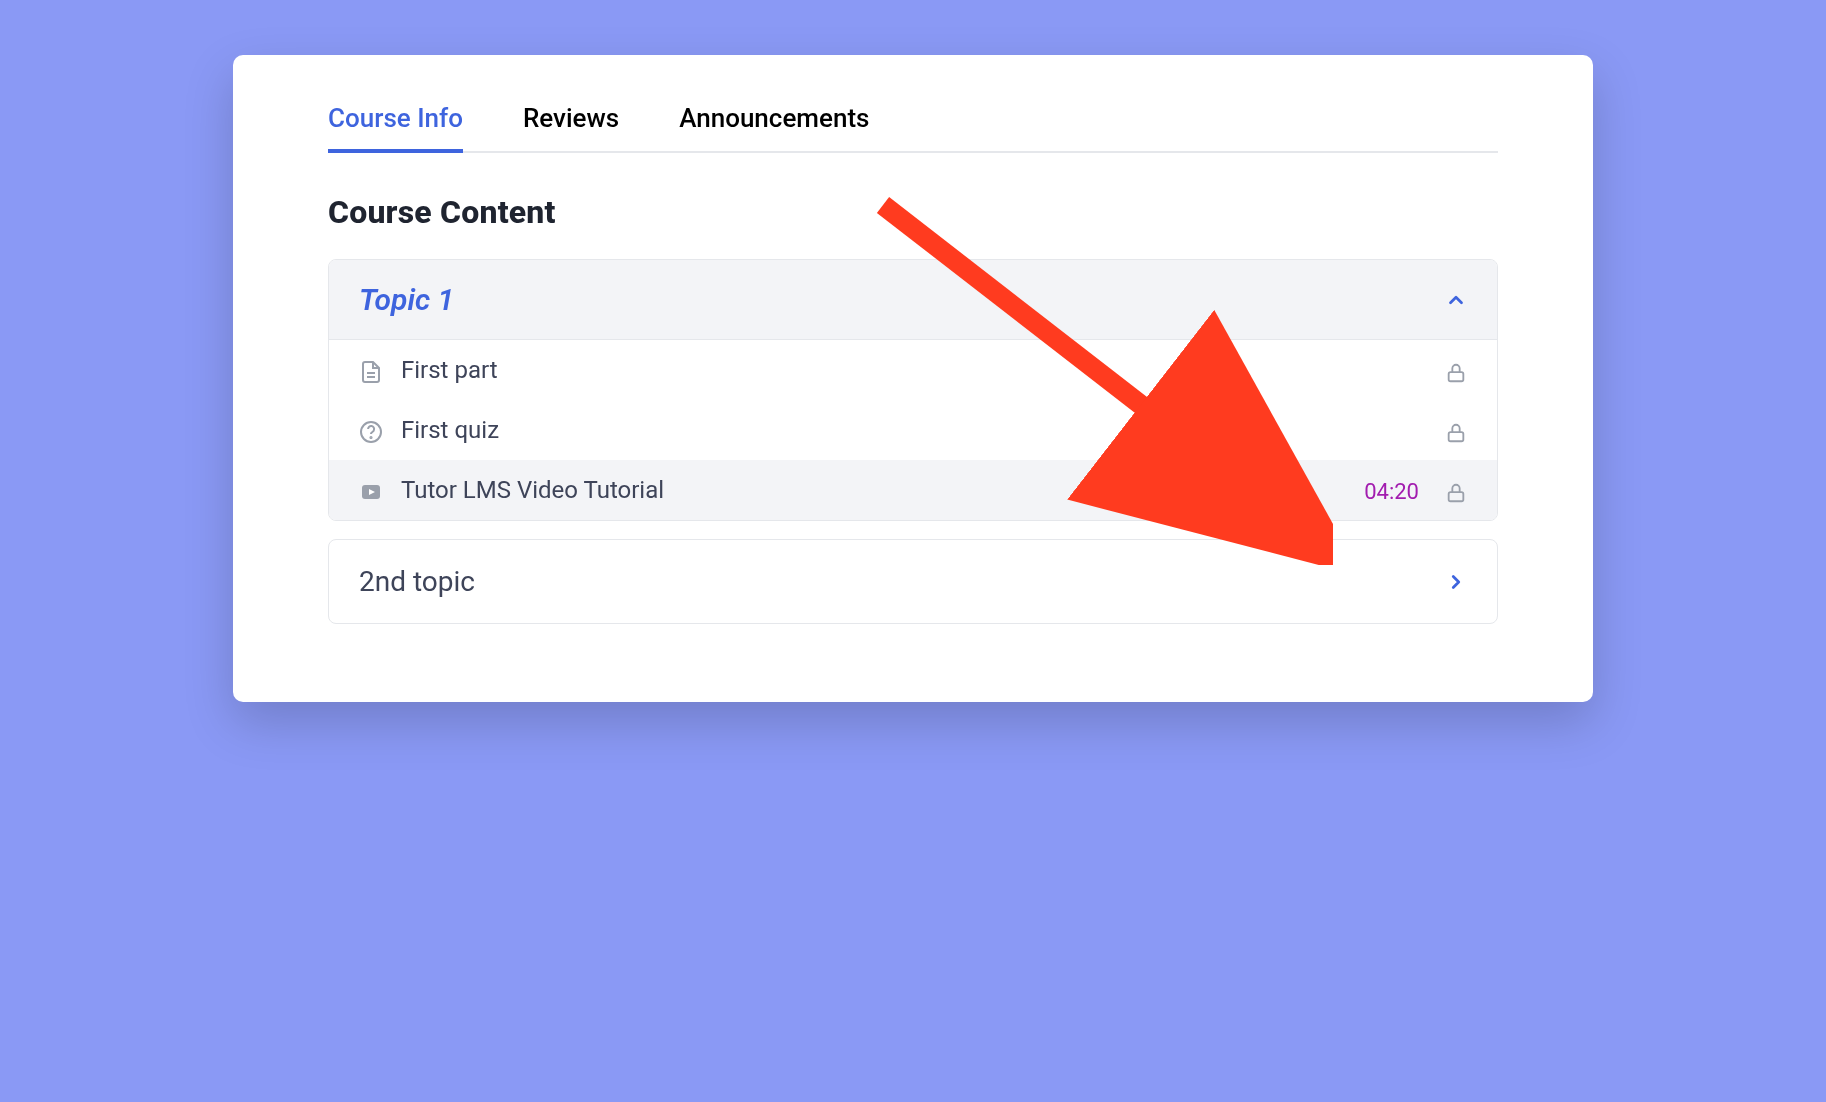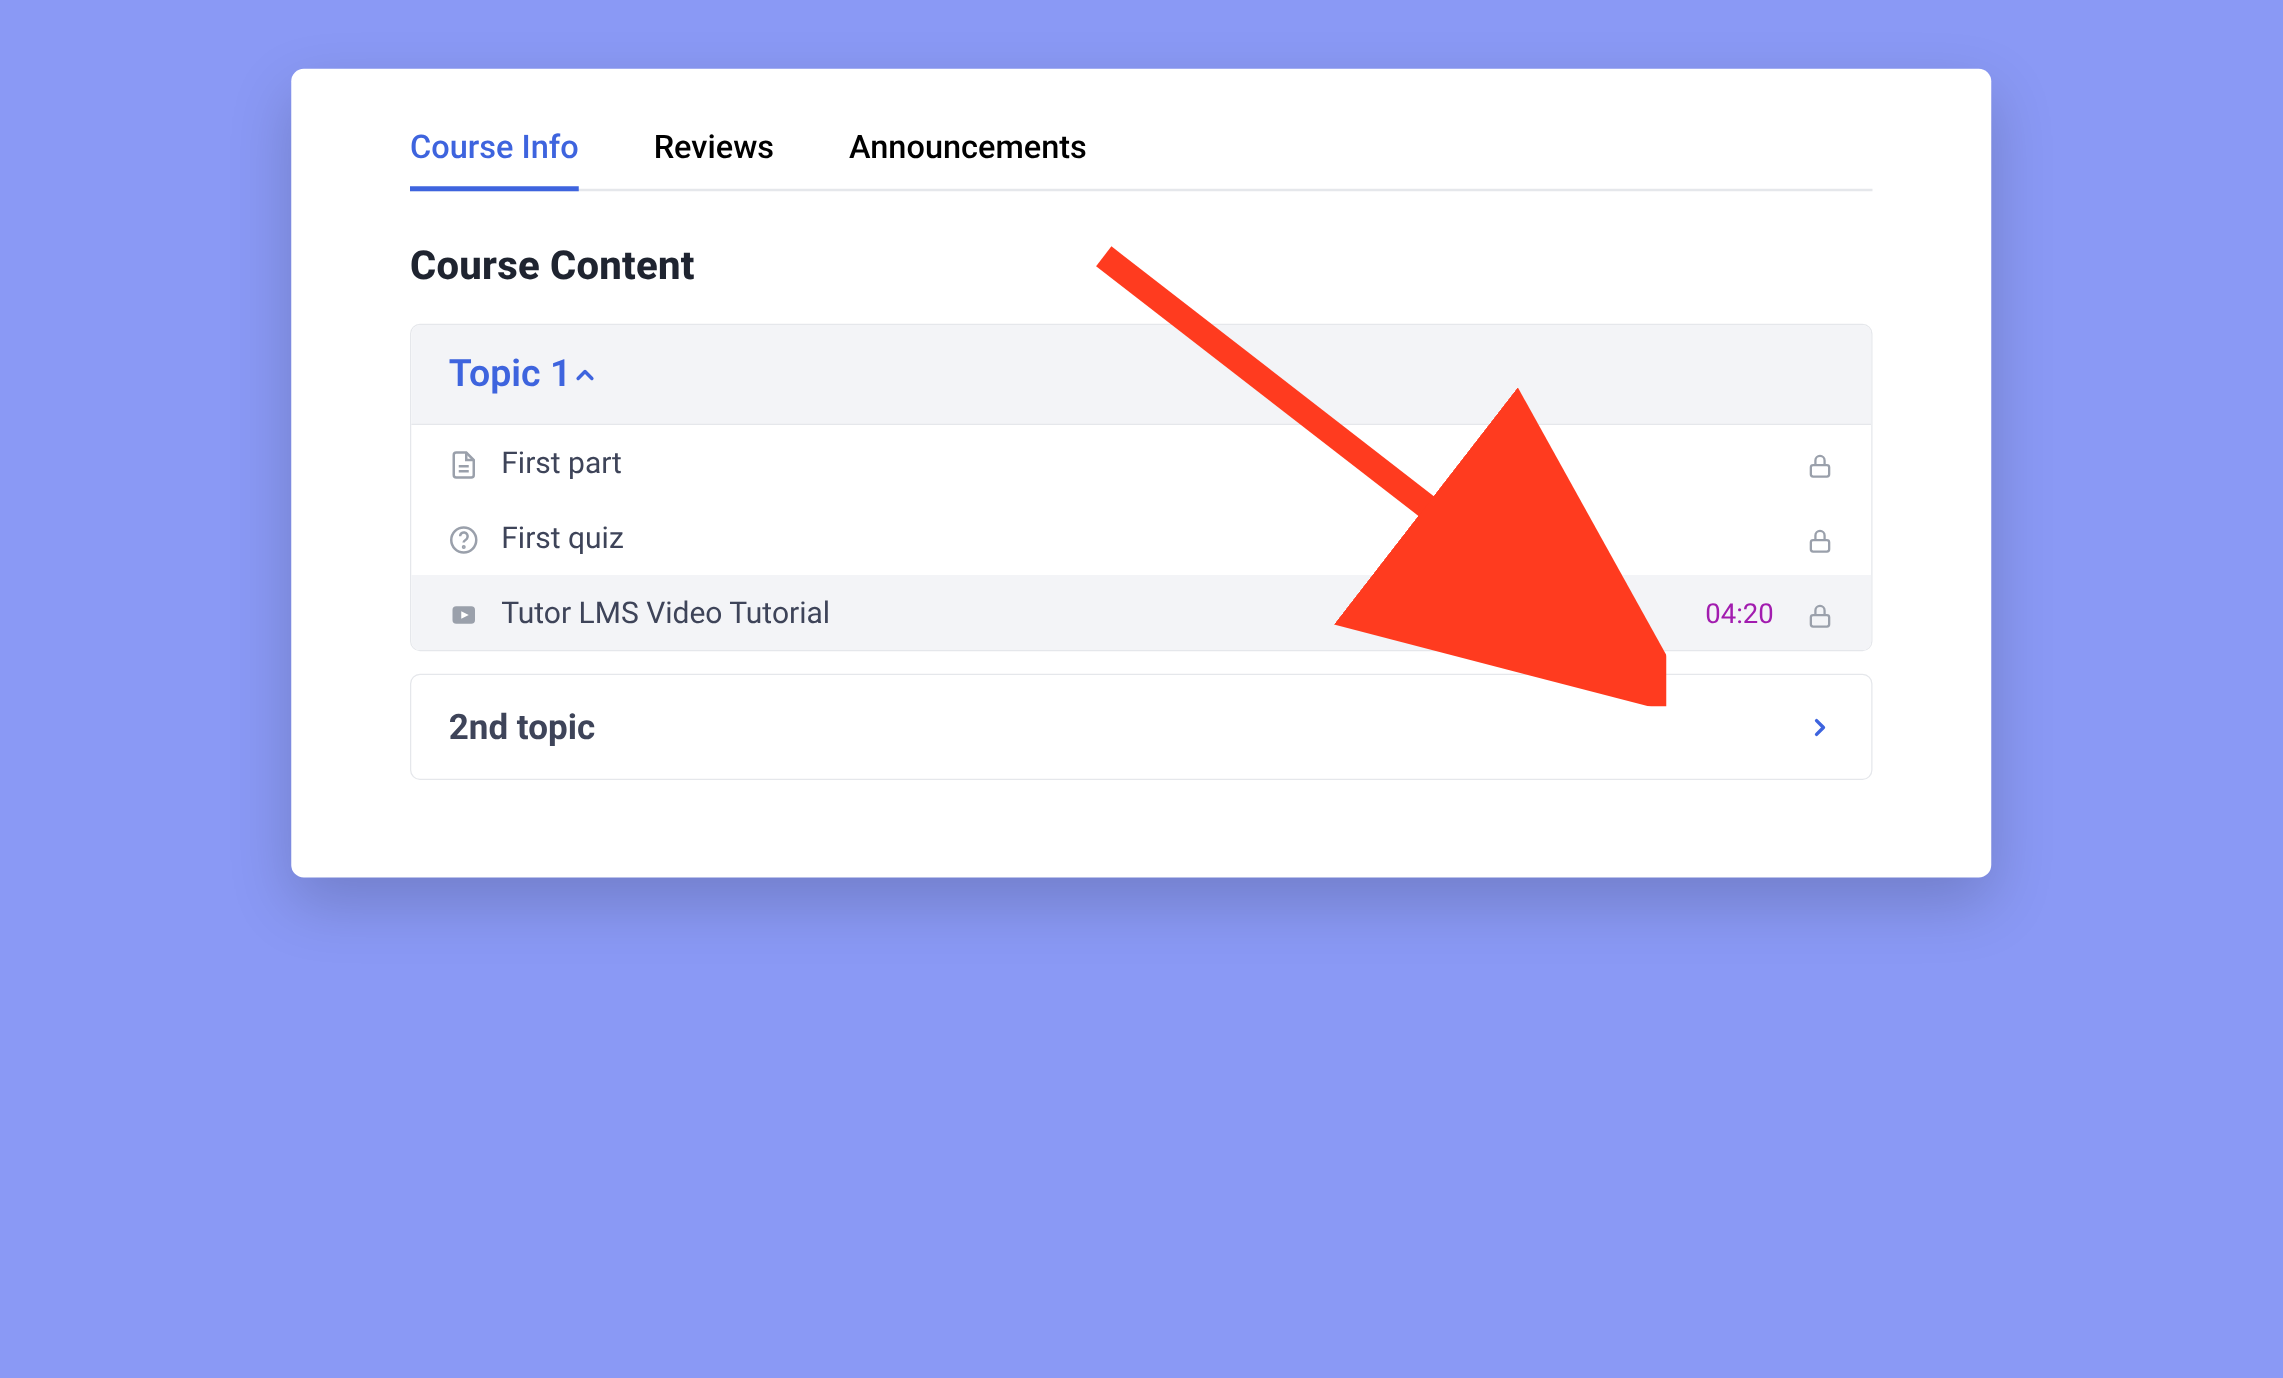--- a/index.html
+++ b/index.html
@@ -57,23 +57,25 @@
   .topic-expanded {
     border: 1px solid #e5e7eb;
     border-radius: 8px;
     overflow: hidden;
     margin-bottom: 18px;
   }
   .topic-header {
     background: #f3f4f7;
     display: flex;
     align-items: center;
+    justify-content: space-between;
     padding: 22px 30px;
     cursor: pointer;
     border-bottom: 1px solid #e5e7eb;
+    font-style: italic;
   }
   .topic-header-title {
     font-size: 30px;
     font-weight: 600;
     color: #3e64de;
   }
   .chevron {
     color: #3e64de;
     width: 22px; height: 22px;
     flex-shrink: 0;
@@ -111,21 +113,21 @@
     border-radius: 8px;
     display: flex;
     align-items: center;
     justify-content: space-between;
     padding: 25px 30px;
     margin-bottom: 18px;
     cursor: pointer;
   }
   .topic-collapsed-title {
     font-size: 28px;
-    font-weight: 700;
+    font-weight: 400;
     color: #3e4459;
   }
   
   .annotation-arrow {
     position: absolute;
     pointer-events: none;
   }
 </style>
 </head>
 <body>

